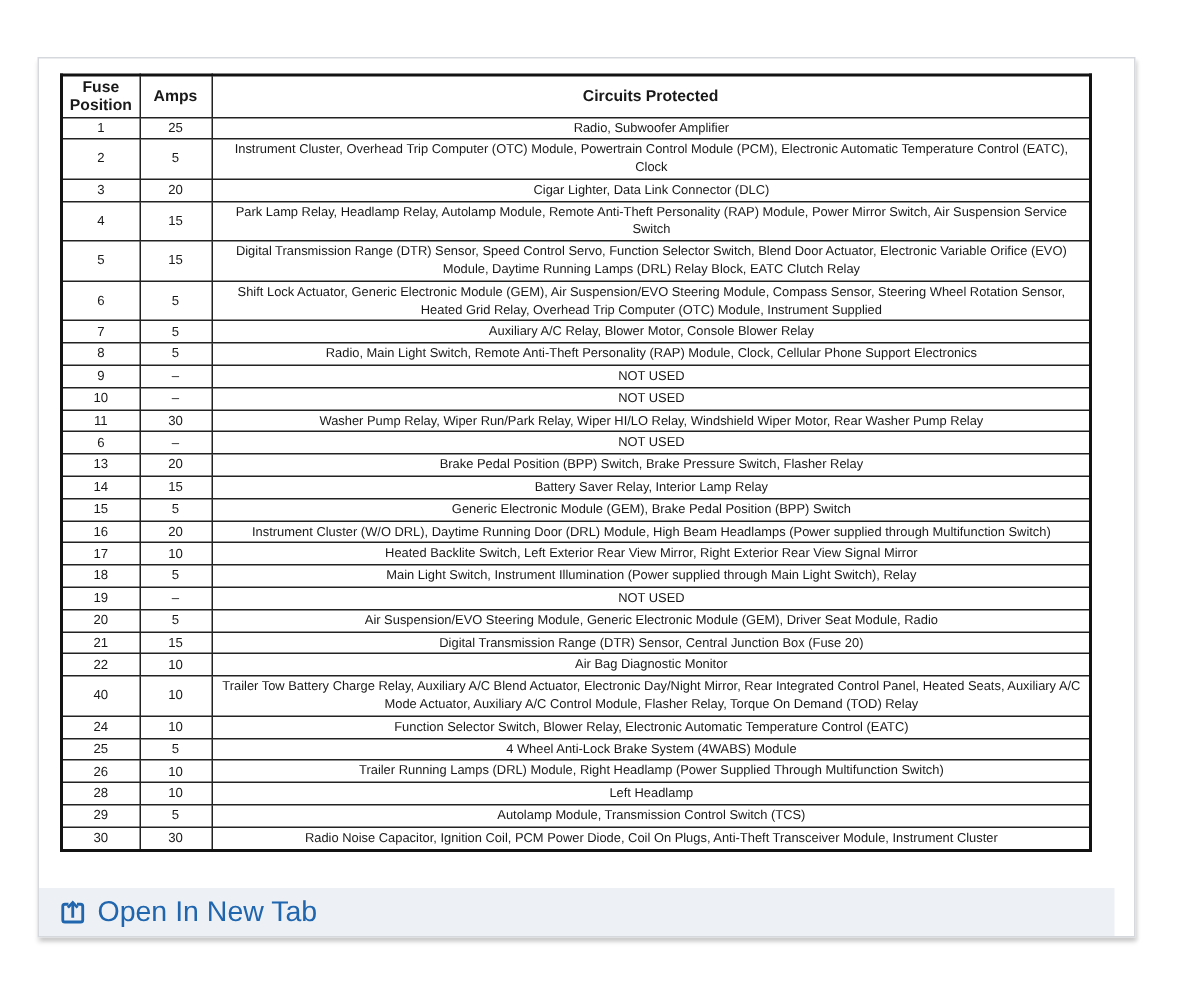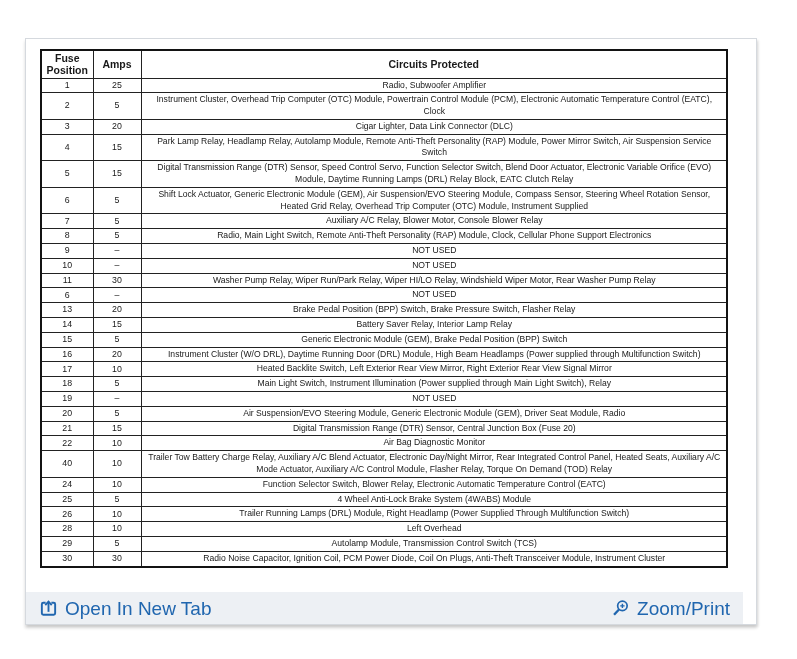--- a/index.html
+++ b/index.html
@@ -238,21 +238,21 @@
           <tr>
             <td class="pos">26</td>
             <td class="amps">10</td>
             <td class="circ">Trailer Running Lamps (DRL) Module, Right Headlamp (Power Supplied Through  Multifunction Switch)</td>
           </tr>
 
 
           <tr>
             <td class="pos">28</td>
             <td class="amps">10</td>
-            <td class="circ">Left Overhead</td>
+            <td class="circ">Left Headlamp</td>
           </tr>
 
           <tr>
             <td class="pos">29</td>
             <td class="amps">5</td>
             <td class="circ">Autolamp Module, Transmission Control Switch (TCS)</td>
           </tr>
 
           <tr>
             <td class="pos">30</td>
@@ -266,23 +266,15 @@
 
   <div class="footer-bar">
     <a class="link">
       <svg width="19" height="19" viewBox="0 0 20 20" fill="none" stroke="currentColor">
         <path d="M7 4 L4.5 4 Q3 4 3 5.5 L3 15 Q3 16.5 4.5 16.5 L15.5 16.5 Q17 16.5 17 15 L17 5.5 Q17 4 15.5 4 L13 4" stroke-width="2"></path>
         <path d="M10 13.5 L10 3" stroke-width="2"></path>
         <path d="M6.6 6.4 L10 2.8 L13.4 6.4" stroke-width="2" stroke-linejoin="miter"></path>
       </svg>
       <span>Open In New Tab</span>
     </a>
-    <a class="link">
-      <svg width="19" height="19" viewBox="0 0 20 20" fill="none" stroke="currentColor">
-        <circle cx="12" cy="7.2" r="5" stroke-width="1.8"></circle>
-        <path d="M12 4.9 L12 9.5 M9.7 7.2 L14.3 7.2" stroke-width="1.5"></path>
-        <path d="M8.4 11 L3.2 16.6" stroke-width="2.4"></path>
-      </svg>
-      <span>Zoom/Print</span>
-    </a>
   </div>
 
 </div>
 
 </body></html>

